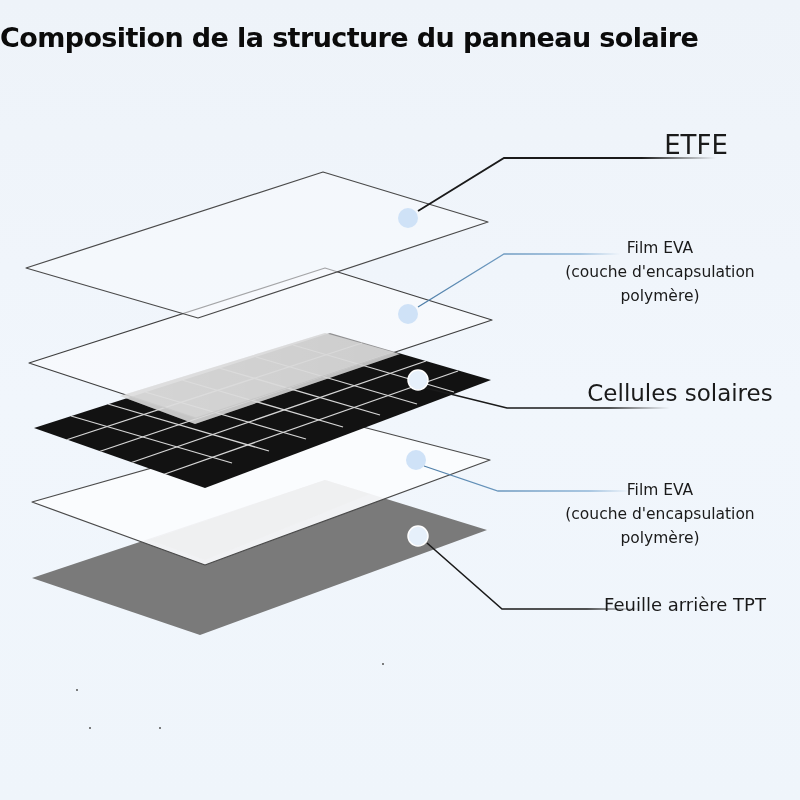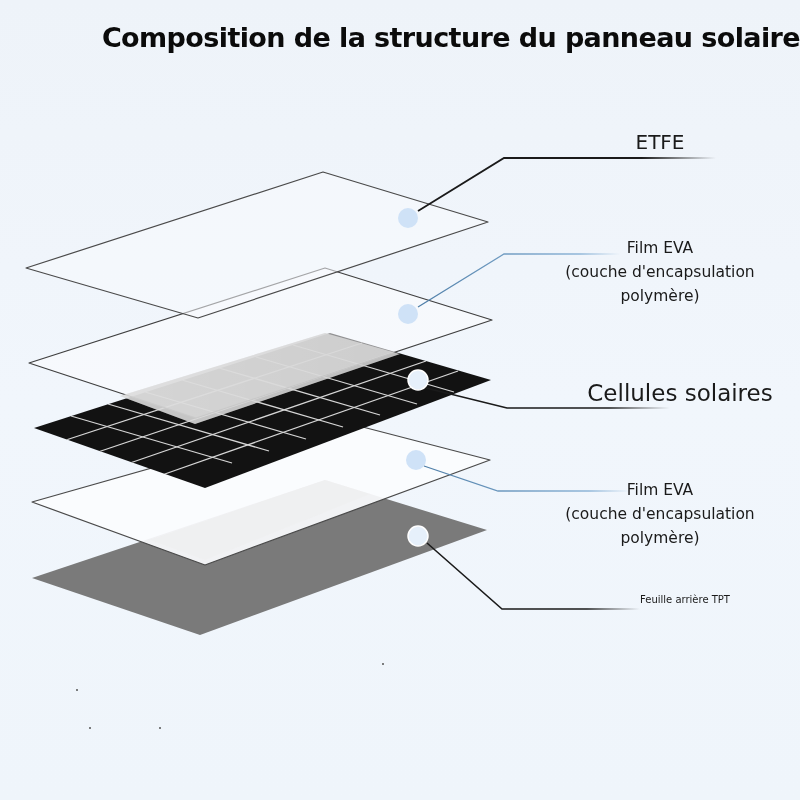--- a/index.html
+++ b/index.html
@@ -2,34 +2,34 @@
 <html><head>
 <meta charset="utf-8">
 <style>
   html, body { margin:0; padding:0; }
   body {
     width:800px; height:800px; overflow:hidden; position:relative;
     background: linear-gradient(180deg, #eef3f9 0%, #f1f6fc 50%, #eff5fb 100%);
     font-family: "Liberation Sans", "DejaVu Sans", sans-serif;
   }
   .title {
-    position:absolute; left:0; top:22px; width:800px; text-align:right;
+    position:absolute; left:0; top:22px; width:800px; text-align:left;
     font-family: "DejaVu Sans", "Liberation Sans", sans-serif;
     font-weight:bold; font-size:27px; color:#0b0b0b; letter-spacing:-0.6px;
   }
   svg.diagram { position:absolute; left:0; top:0; }
   .label {
     position:absolute; color:#1a1a1a; text-align:center;
     font-family: "DejaVu Sans", "Liberation Sans", sans-serif;
   }
-  .lbl-etfe { left:600px; top:130px; width:120px; font-size:20px; }
+  .lbl-etfe { left:636px; top:130px; width:120px; font-size:26px; }
   .lbl-eva1 { left:540px; top:236px; width:240px; font-size:15.5px; line-height:24px; }
   .lbl-cells { left:580px; top:380px; width:200px; font-size:23px; }
   .lbl-eva2 { left:540px; top:478px; width:240px; font-size:15.5px; line-height:24px; }
-  .lbl-tpt { left:590px; top:594px; width:190px; font-size:10px; }
+  .lbl-tpt { left:590px; top:594px; width:190px; font-size:18px; }
   .label span { display:block; }
 </style>
 </head>
 <body>
 
 <div class="title">Composition de la structure du panneau solaire</div>
 
 <svg class="diagram" width="800" height="800" viewBox="0 0 800 800">
   <defs>
     <linearGradient id="fadeLine" x1="0" y1="0" x2="1" y2="0">

